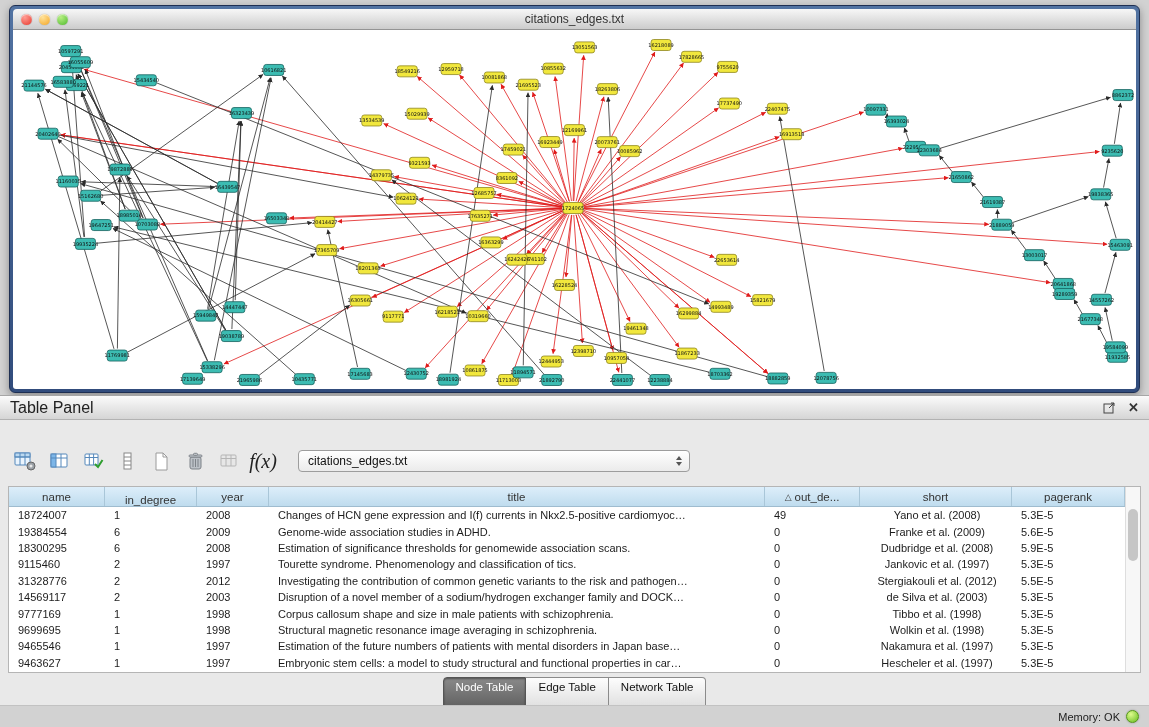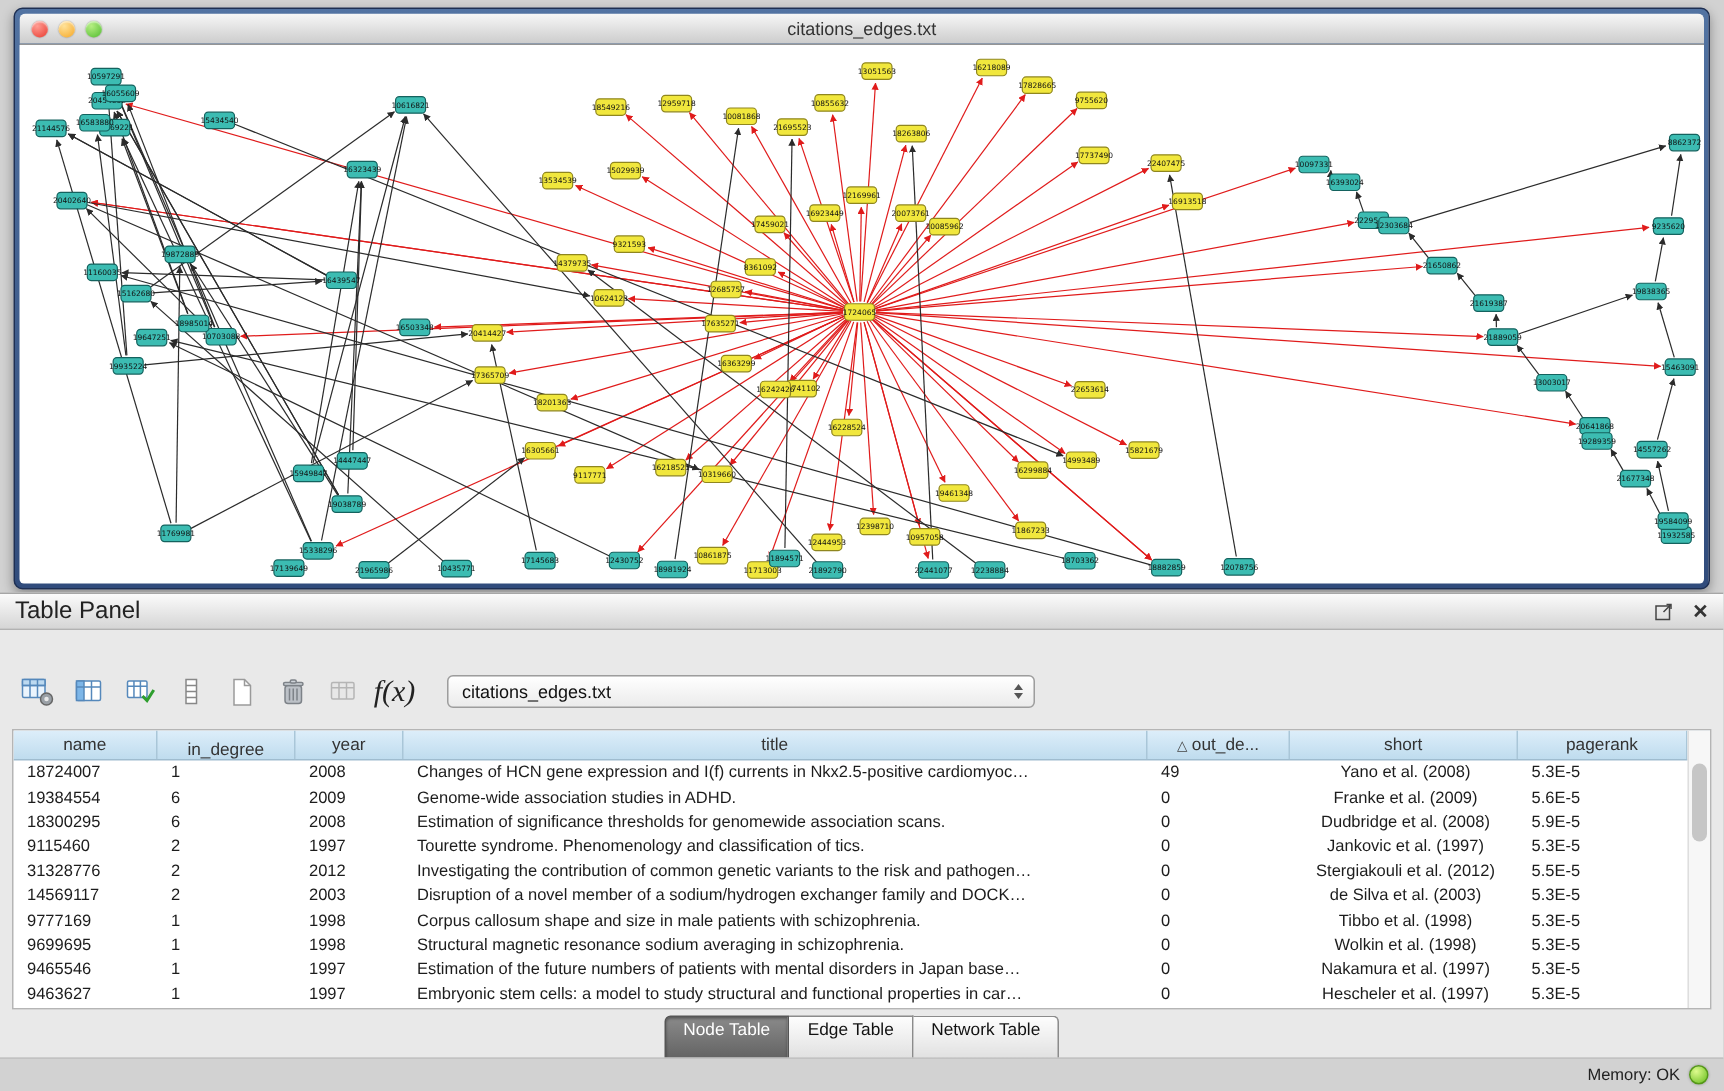--- a/index.html
+++ b/index.html
@@ -812,21 +812,21 @@
           <div class="td col-year c-year">1998</div>
           <div class="td col-title c-title">Corpus callosum shape and size in male patients with schizophrenia.</div>
           <div class="td col-out_degree c-out_degree">0</div>
           <div class="td col-short c-short">Tibbo et al. (1998)</div>
           <div class="td col-pagerank c-pagerank">5.3E-5</div>
         </div>
         <div class="tr">
           <div class="td col-name c-name">9699695</div>
           <div class="td col-in_degree c-in_degree">1</div>
           <div class="td col-year c-year">1998</div>
-          <div class="td col-title c-title">Structural magnetic resonance sodium averaging in schizophrenia.</div>
+          <div class="td col-title c-title">Structural magnetic resonance image averaging in schizophrenia.</div>
           <div class="td col-out_degree c-out_degree">0</div>
           <div class="td col-short c-short">Wolkin et al. (1998)</div>
           <div class="td col-pagerank c-pagerank">5.3E-5</div>
         </div>
         <div class="tr">
           <div class="td col-name c-name">9465546</div>
           <div class="td col-in_degree c-in_degree">1</div>
           <div class="td col-year c-year">1997</div>
           <div class="td col-title c-title">Estimation of the future numbers of patients with mental disorders in Japan base…</div>
           <div class="td col-out_degree c-out_degree">0</div>

